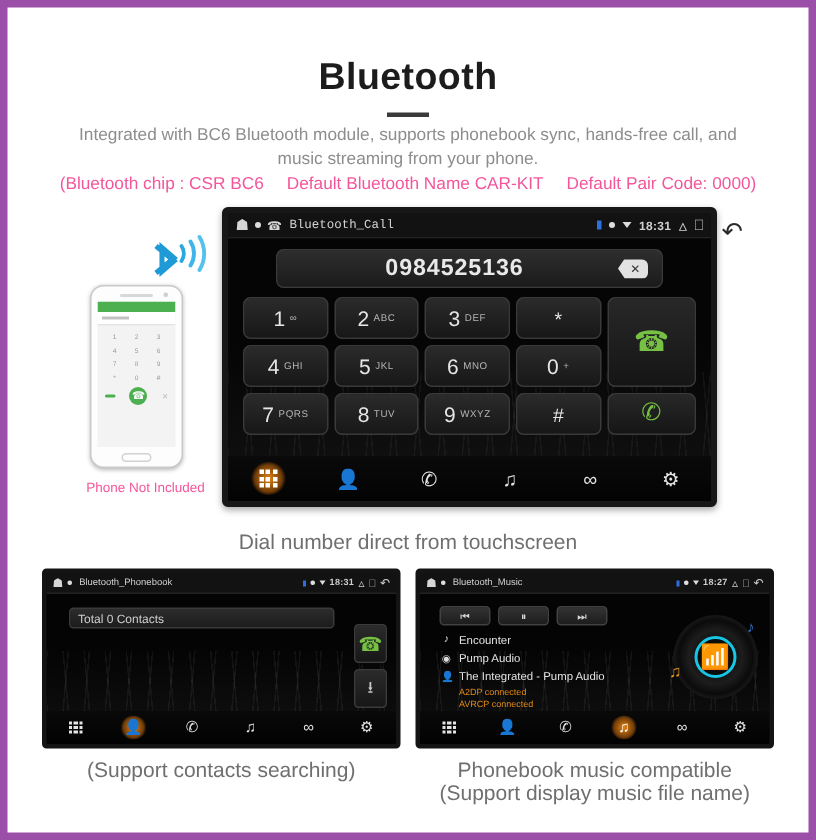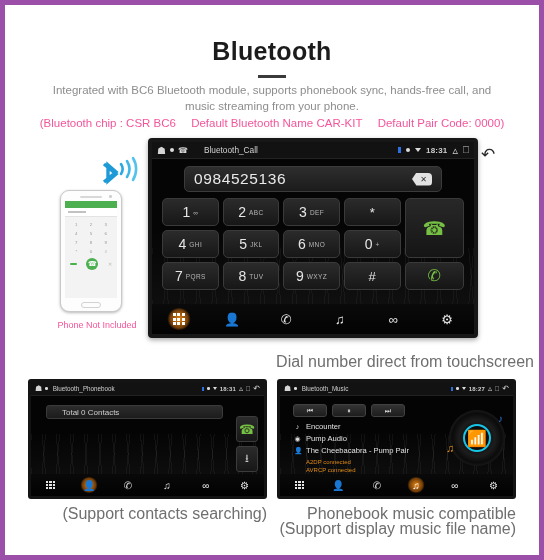--- a/index.html
+++ b/index.html
@@ -135,21 +135,21 @@
     font-size: 17px; color: #2a2a2a;
   }
   .statusbar {
     height: 17px; background: #121212;
     display: flex; align-items: center;
     padding: 0 5px; gap: 4px;
     border-bottom: 1px solid #232323;
     font-size: 8px; color: #cfcfcf;
   }
   .sb-home { font-size: 10px; color: #d6d6d6; }
-  .sb-title { font-size: 8.3px; color: #d2d2d2; margin-left: 12px; }
+  .sb-title { font-size: 8.3px; color: #d2d2d2; margin-left: 1px; font-family: Liberation Mono, monospace; }
   .sb-right {
     margin-left: auto; display: flex; align-items: center; gap: 5px;
     font-size: 8px; color: #cfcfcf;
   }
   .dot-bt { width: 3px; height: 6px; background: #2e6fe0; display:inline-block; }
   .dot-w { width: 4px; height: 4px; border-radius: 50%; background: #dcdcdc; display:inline-block; }
   .tri-d {
     width: 0; height: 0; border-left: 3px solid transparent;
     border-right: 3px solid transparent; border-top: 4px solid #dcdcdc;
     display: inline-block;
@@ -171,22 +171,22 @@
   }
 
   .numbox {
     height: 26px; margin: 0 22px 6px;
     background: linear-gradient(#2e2e2e, #1b1b1b);
     border: 1px solid #3b3b3b; border-radius: 5px;
     display: flex; align-items: center; padding: 0 9px;
     position: relative; z-index: 2;
   }
   .numtext {
-    flex: 1; 
-    font-size: 15.5px; font-weight: normal; color: #e9e9e9;
+    flex: 1; text-align: center;
+    font-size: 15.5px; font-weight: bold; color: #e9e9e9;
     letter-spacing: .6px;
   }
   .bkspc {
     width: 20px; height: 13px; background: #e2e2e2;
     color: #333; font-size: 8px;
     display: flex; align-items: center; justify-content: center;
     border-radius: 2px 4px 4px 2px;
     clip-path: polygon(22% 0, 100% 0, 100% 100%, 22% 100%, 0 50%);
     padding-left: 3px;
   }
@@ -239,21 +239,21 @@
     color: #fff;
     background: radial-gradient(circle, rgba(240,140,20,.95) 0%, rgba(200,105,10,.55) 55%, rgba(0,0,0,0) 72%);
   }
   .grid-ic {
     display: grid; grid-template-columns: repeat(3, 3px);
     grid-template-rows: repeat(3, 3px); gap: 1.3px;
   }
   .grid-ic i { background: currentColor; display: block; }
 
   .caption {
-    text-align: right; font-size: 16px; color: #6f6f6f;
+    text-align: center; font-size: 14px; color: #6f6f6f;
     line-height: 15px;
   }
   .cap-main { margin-top: 6px; }
 
   
   .bottom-row {
     display: flex; gap: 10px;
     padding: 0 18px; margin-top: 10px;
   }
   .panel { flex: 1; }
@@ -294,21 +294,21 @@
     background: linear-gradient(#090909, #020202); z-index: 3;
   }
   .mini-nav .nav-ic { width: 18px; height: 16px; font-size: 10px; }
   .mini-nav .grid-ic { grid-template-columns: repeat(3, 2.2px); grid-template-rows: repeat(3, 2.2px); gap: 1px; }
 
   
   .contact-field {
     height: 14px; margin: 2px 34px 0 8px;
     background: linear-gradient(#2c2c2c, #1c1c1c);
     border: 1px solid #3a3a3a; border-radius: 3px;
-    display: flex; align-items: center; padding: 0 15px;
+    display: flex; align-items: center; padding: 0 5px;
     font-size: 8px; color: #cfcfcf; position: relative; z-index: 2;
   }
   .side-btns {
     position: absolute; right: 6px; top: 20px;
     display: flex; flex-direction: column; gap: 4px; z-index: 3;
   }
   .side-btn {
     width: 22px; height: 26px;
     background: linear-gradient(#2b2b2b, #171717);
     border: 1px solid #3c3c3c; border-radius: 3px;
@@ -631,21 +631,21 @@
             <div class="meta-line">
               <span class="meta-ic">♪</span>
               <span>Encounter</span>
             </div>
             <div class="meta-line">
               <span class="meta-ic">◉</span>
               <span>Pump Audio</span>
             </div>
             <div class="meta-line">
               <span class="meta-ic">👤</span>
-              <span>The Cheebacabra - Pump Pair</span>
+              <span>The Integrated - Pump Audio</span>
             </div>
             <div class="conn">A2DP connected</div>
             <div class="conn">AVRCP connected</div>
           </div>
 
           <div class="disc">
             <span class="disc-ring">📶</span>
             <span class="note-o">♫</span>
             <span class="note-b">♪</span>
           </div>

